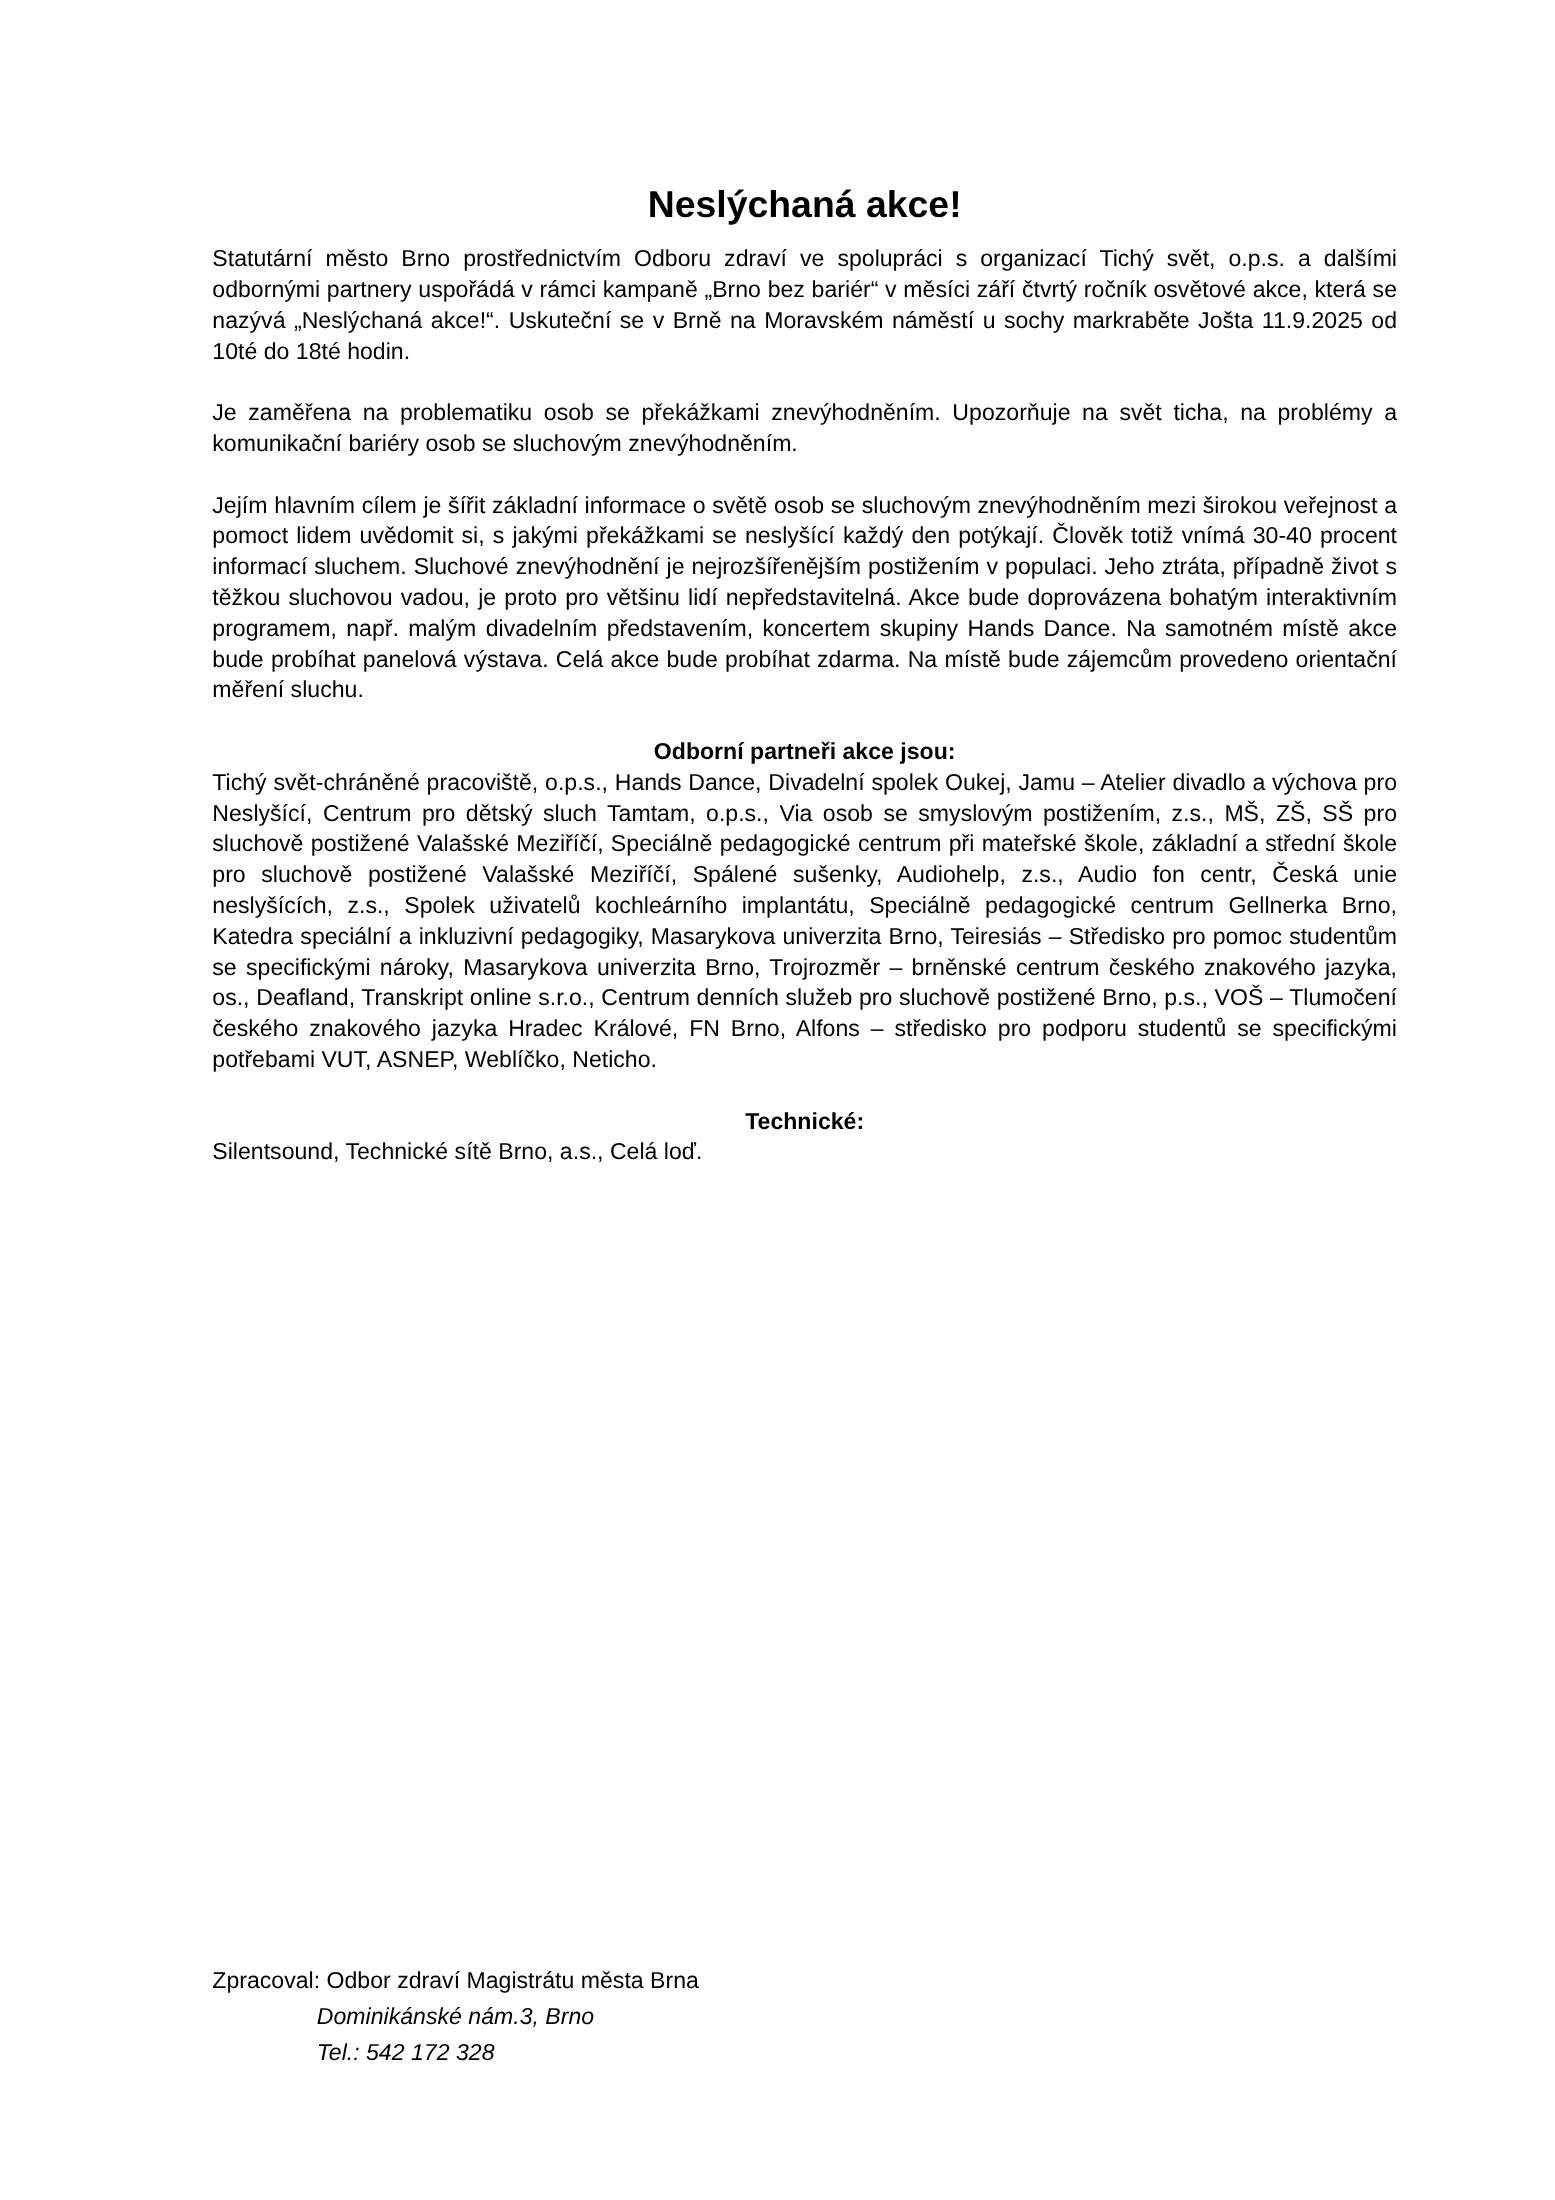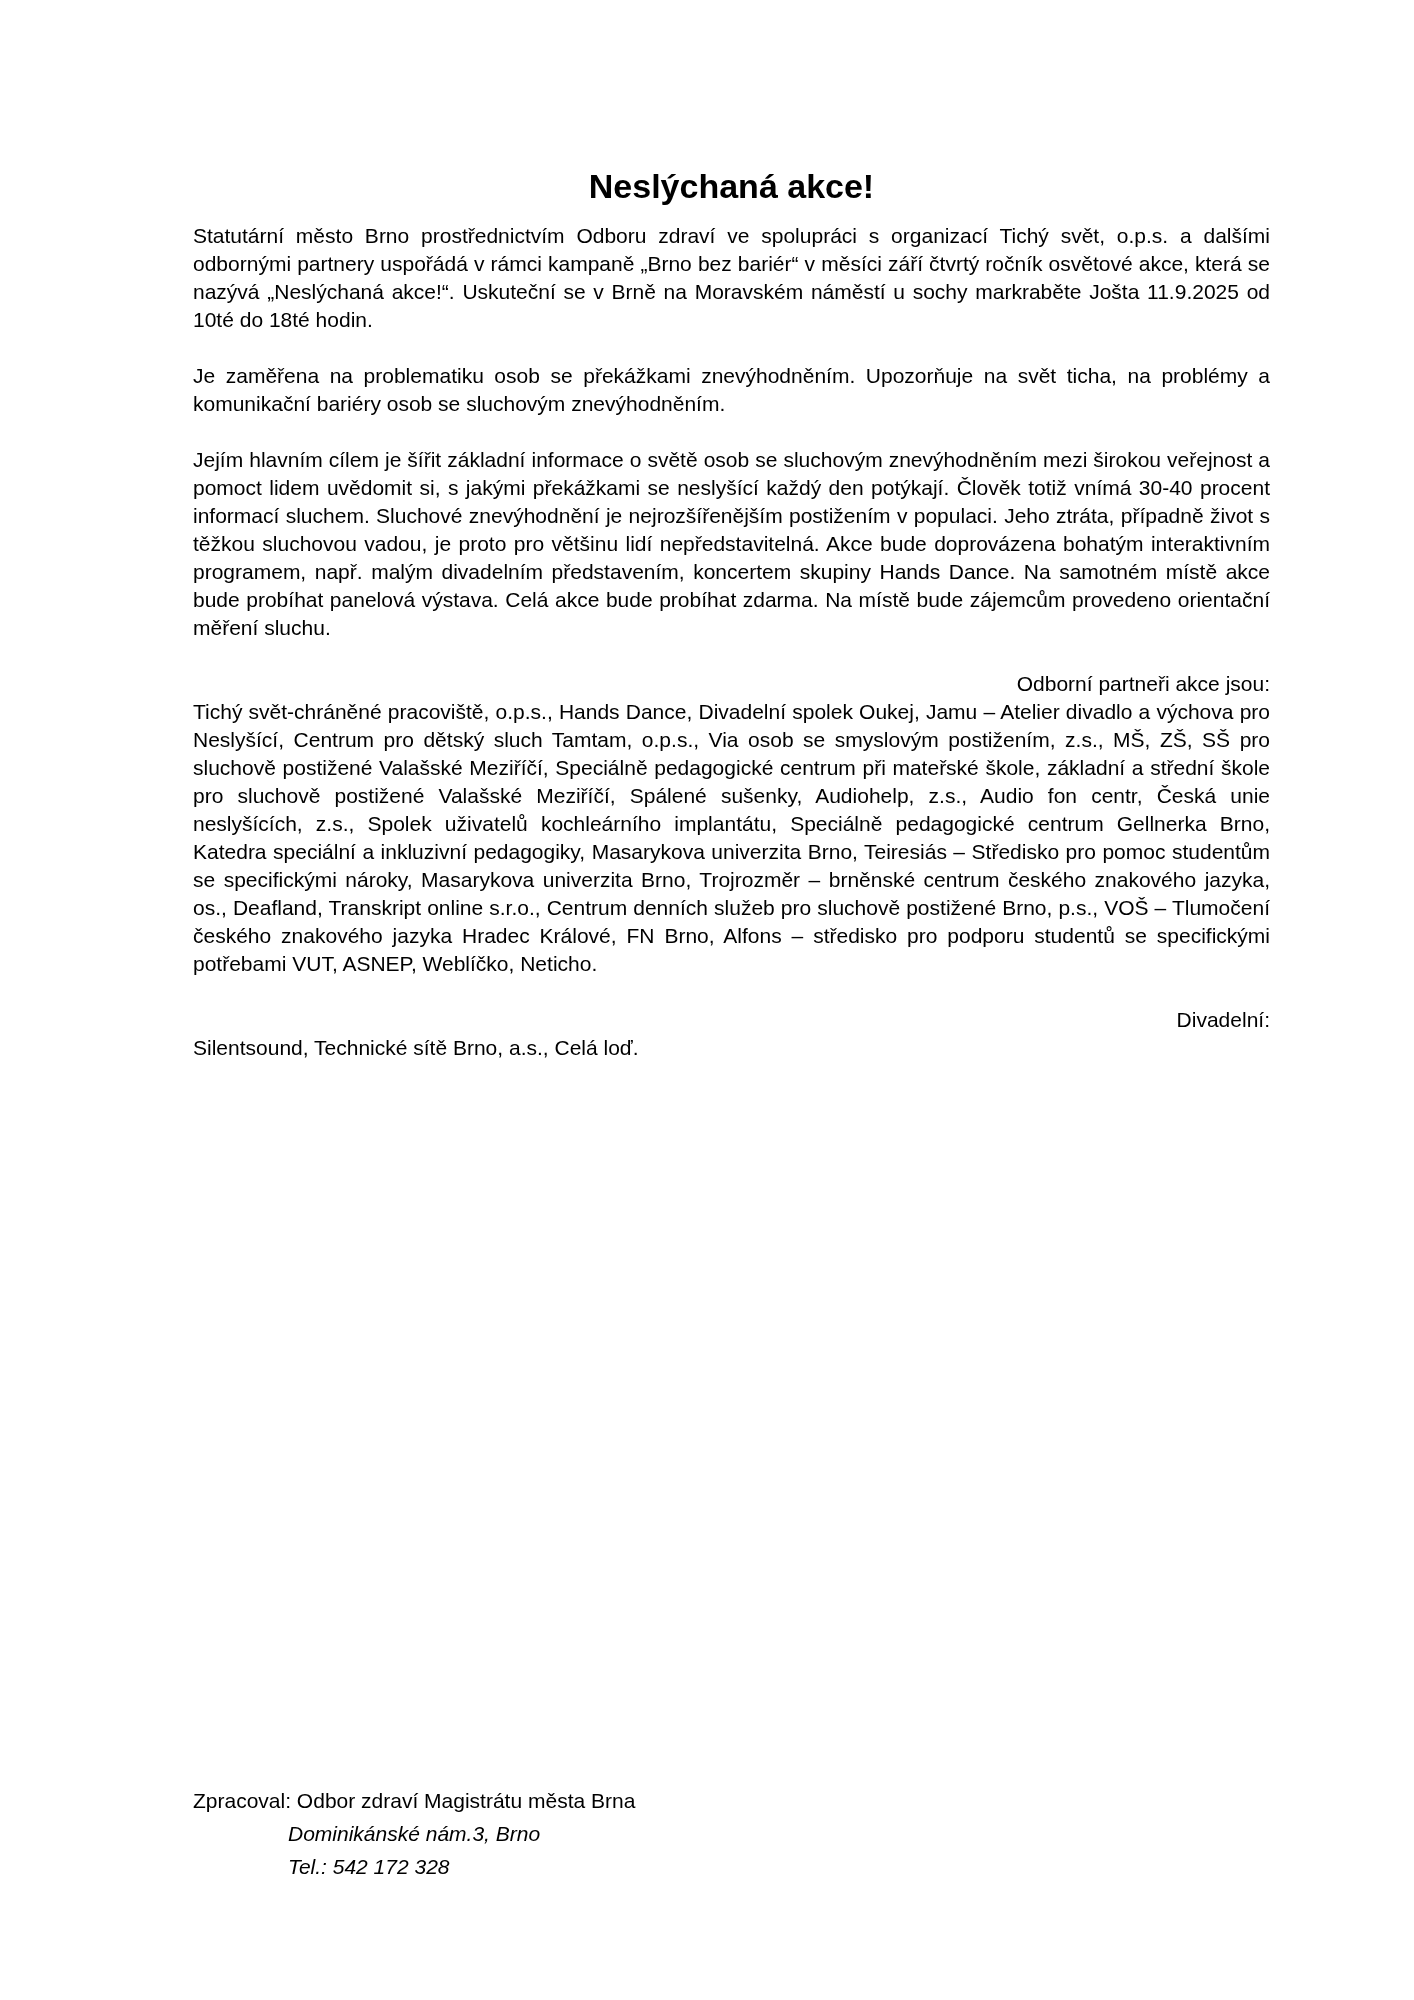--- a/index.html
+++ b/index.html
@@ -28,22 +28,22 @@
     text-align: center;
     margin: 0 0 16px 0;
   }
   p.para {
     margin: 0 0 28px 0;
     text-align: justify;
     text-align-last: left;
   }
   p.heading {
     margin: 0;
-    font-weight: normal;
-    text-align: right;
+    font-weight: bold;
+    text-align: center;
   }
   .footer {
     position: absolute;
     left: 130px;
     top: 1784px;
     font-size: 21px;
     line-height: 33px;
   }
   .footer p {
     margin: 0;
@@ -65,21 +65,21 @@
   <p class="para">Je zaměřena na problematiku osob se překážkami znevýhodněním. Upozorňuje na svět ticha, na problémy a komunikační bariéry osob se sluchovým znevýhodněním.</p>
 
   <p class="para">Jejím hlavním cílem je šířit základní informace o světě osob se sluchovým znevýhodněním mezi širokou veřejnost a pomoct lidem uvědomit si, s jakými překážkami se neslyšící každý den potýkají. Člověk totiž vnímá 30-40 procent informací sluchem. Sluchové znevýhodnění je nejrozšířenějším postižením v populaci. Jeho ztráta, případně život s těžkou sluchovou vadou, je proto pro většinu lidí nepředstavitelná. Akce bude doprovázena bohatým interaktivním programem, např. malým divadelním představením, koncertem skupiny Hands Dance. Na samotném místě akce bude probíhat panelová výstava. Celá akce bude probíhat zdarma. Na místě bude zájemcům provedeno orientační měření sluchu.</p>
 
   <div class="section">
     <p class="heading">Odborní partneři akce jsou:</p>
     <p class="para">Tichý svět-chráněné pracoviště, o.p.s., Hands Dance, Divadelní spolek Oukej, Jamu – Atelier divadlo a výchova pro Neslyšící, Centrum pro dětský sluch Tamtam, o.p.s., Via osob se smyslovým postižením, z.s., MŠ, ZŠ, SŠ pro sluchově postižené Valašské Meziříčí, Speciálně pedagogické centrum při mateřské škole, základní a střední škole pro sluchově postižené Valašské Meziříčí, Spálené sušenky, Audiohelp, z.s., Audio fon centr, Česká unie neslyšících, z.s., Spolek uživatelů kochleárního implantátu, Speciálně pedagogické centrum Gellnerka Brno, Katedra speciální a inkluzivní pedagogiky, Masarykova univerzita Brno, Teiresiás – Středisko pro pomoc studentům se specifickými nároky, Masarykova univerzita Brno, Trojrozměr – brněnské centrum českého znakového jazyka, os., Deafland, Transkript online s.r.o., Centrum denních služeb pro sluchově postižené Brno, p.s., VOŠ – Tlumočení českého znakového jazyka Hradec Králové, FN Brno, Alfons – středisko pro podporu studentů se specifickými potřebami VUT, ASNEP, Weblíčko, Neticho.</p>
   </div>
 
   <div class="section">
-    <p class="heading">Divadelní:</p>
+    <p class="heading">Technické:</p>
     <p class="para">Silentsound, Technické sítě Brno, a.s., Celá loď.</p>
   </div>
 
   <div class="footer">
     <p>Zpracoval: Odbor zdraví Magistrátu města Brna</p>
     <p class="indent">Dominikánské nám.3,  Brno</p>
     <p class="indent">Tel.: 542 172 328</p>
   </div>
 
 </div>

